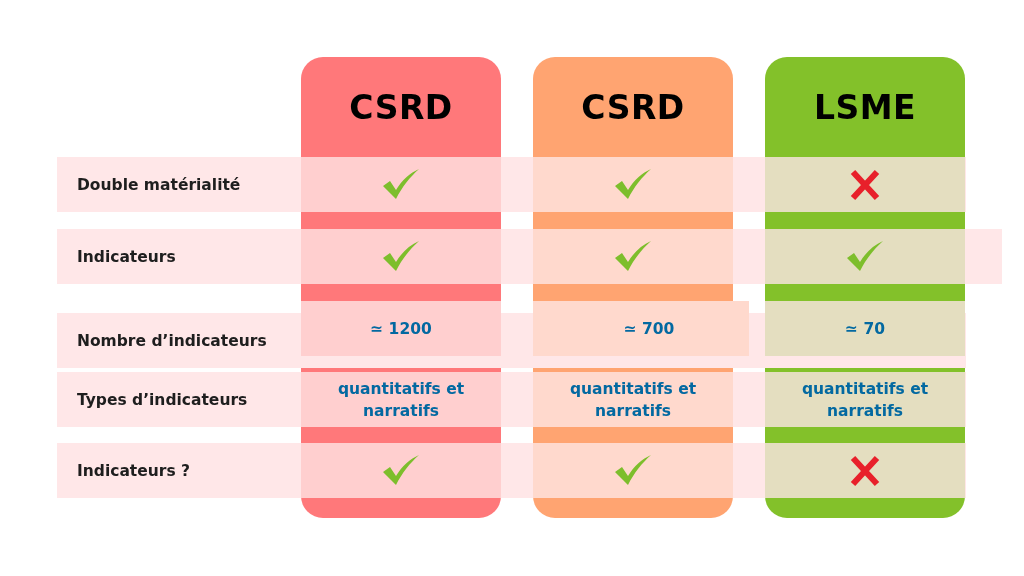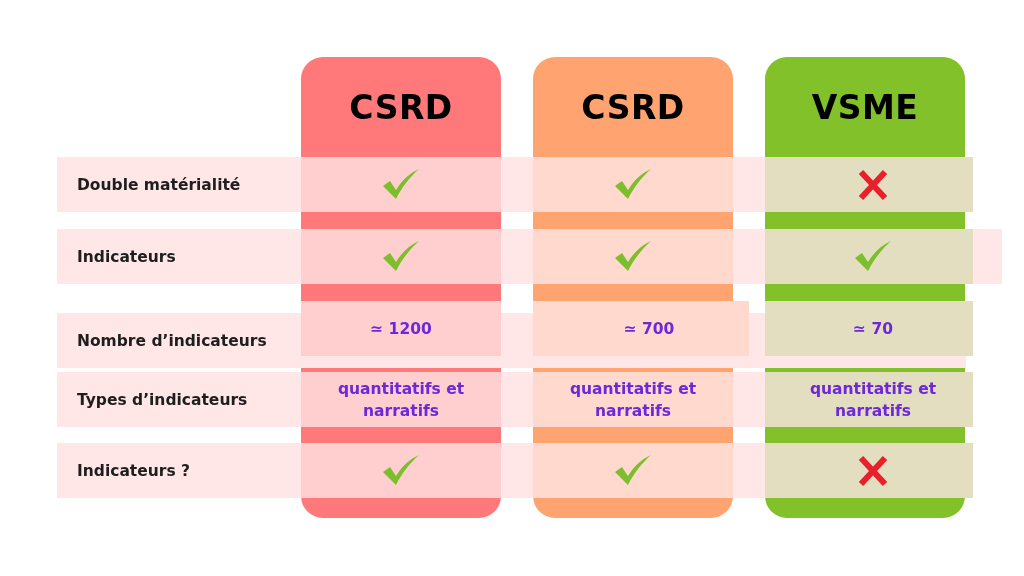--- a/index.html
+++ b/index.html
@@ -25,39 +25,39 @@
   }
   .row-label {
     position: absolute; left: 20px; top: 0; height: 55px;
     display: flex; align-items: center;
     font-size: 15.5px; color: #1e1e1e; font-weight: 600;
     font-family: "DejaVu Sans", sans-serif;
   }
   .cell {
     position: absolute; width: 200px; height: 55px;
     display: flex; align-items: center; justify-content: center;
-    text-align: center; font-size: 15.5px; line-height: 22px; color: #6d28d9;
+    text-align: center; font-size: 15.5px; line-height: 22px; color: #0369a1;
     font-weight: 600; font-family: "DejaVu Sans", sans-serif;
   }
   .cell.csrd { left: 301px; background: #ffcfcf; }
   .cell.lsme { left: 533px; background: #ffd9cd; }
-  .cell.vsme { left: 765px; background: #e4dec0; padding-left: 8px; }
+  .cell.vsme { left: 765px; background: #e4dec0; }
   .icon { width: 40px; height: 34px; display: block; }
 </style>
 </head>
 <body>
 
 <div class="col" style="left:301px;background:#ff787a;">
   <div class="col-head">CSRD</div>
 </div>
 <div class="col" style="left:533px;background:#ffa471;">
   <div class="col-head">CSRD</div>
 </div>
 <div class="col" style="left:765px;background:#83c12a;">
-  <div class="col-head">VSME</div>
+  <div class="col-head">LSME</div>
 </div>
 
 <div class="row-band" style="top:157px;">
   <div class="row-label">Double matérialité</div>
 </div>
 <div class="cell csrd" style="top:157px;">
   <svg class="icon" viewBox="0 0 40 34">
       <path d="M2 18 L9 13 L15 22 C21 12 29 5 38 1 C29 9 21 19 15 31 Z" fill="#7dbe2c"></path>
     </svg>
 </div>

